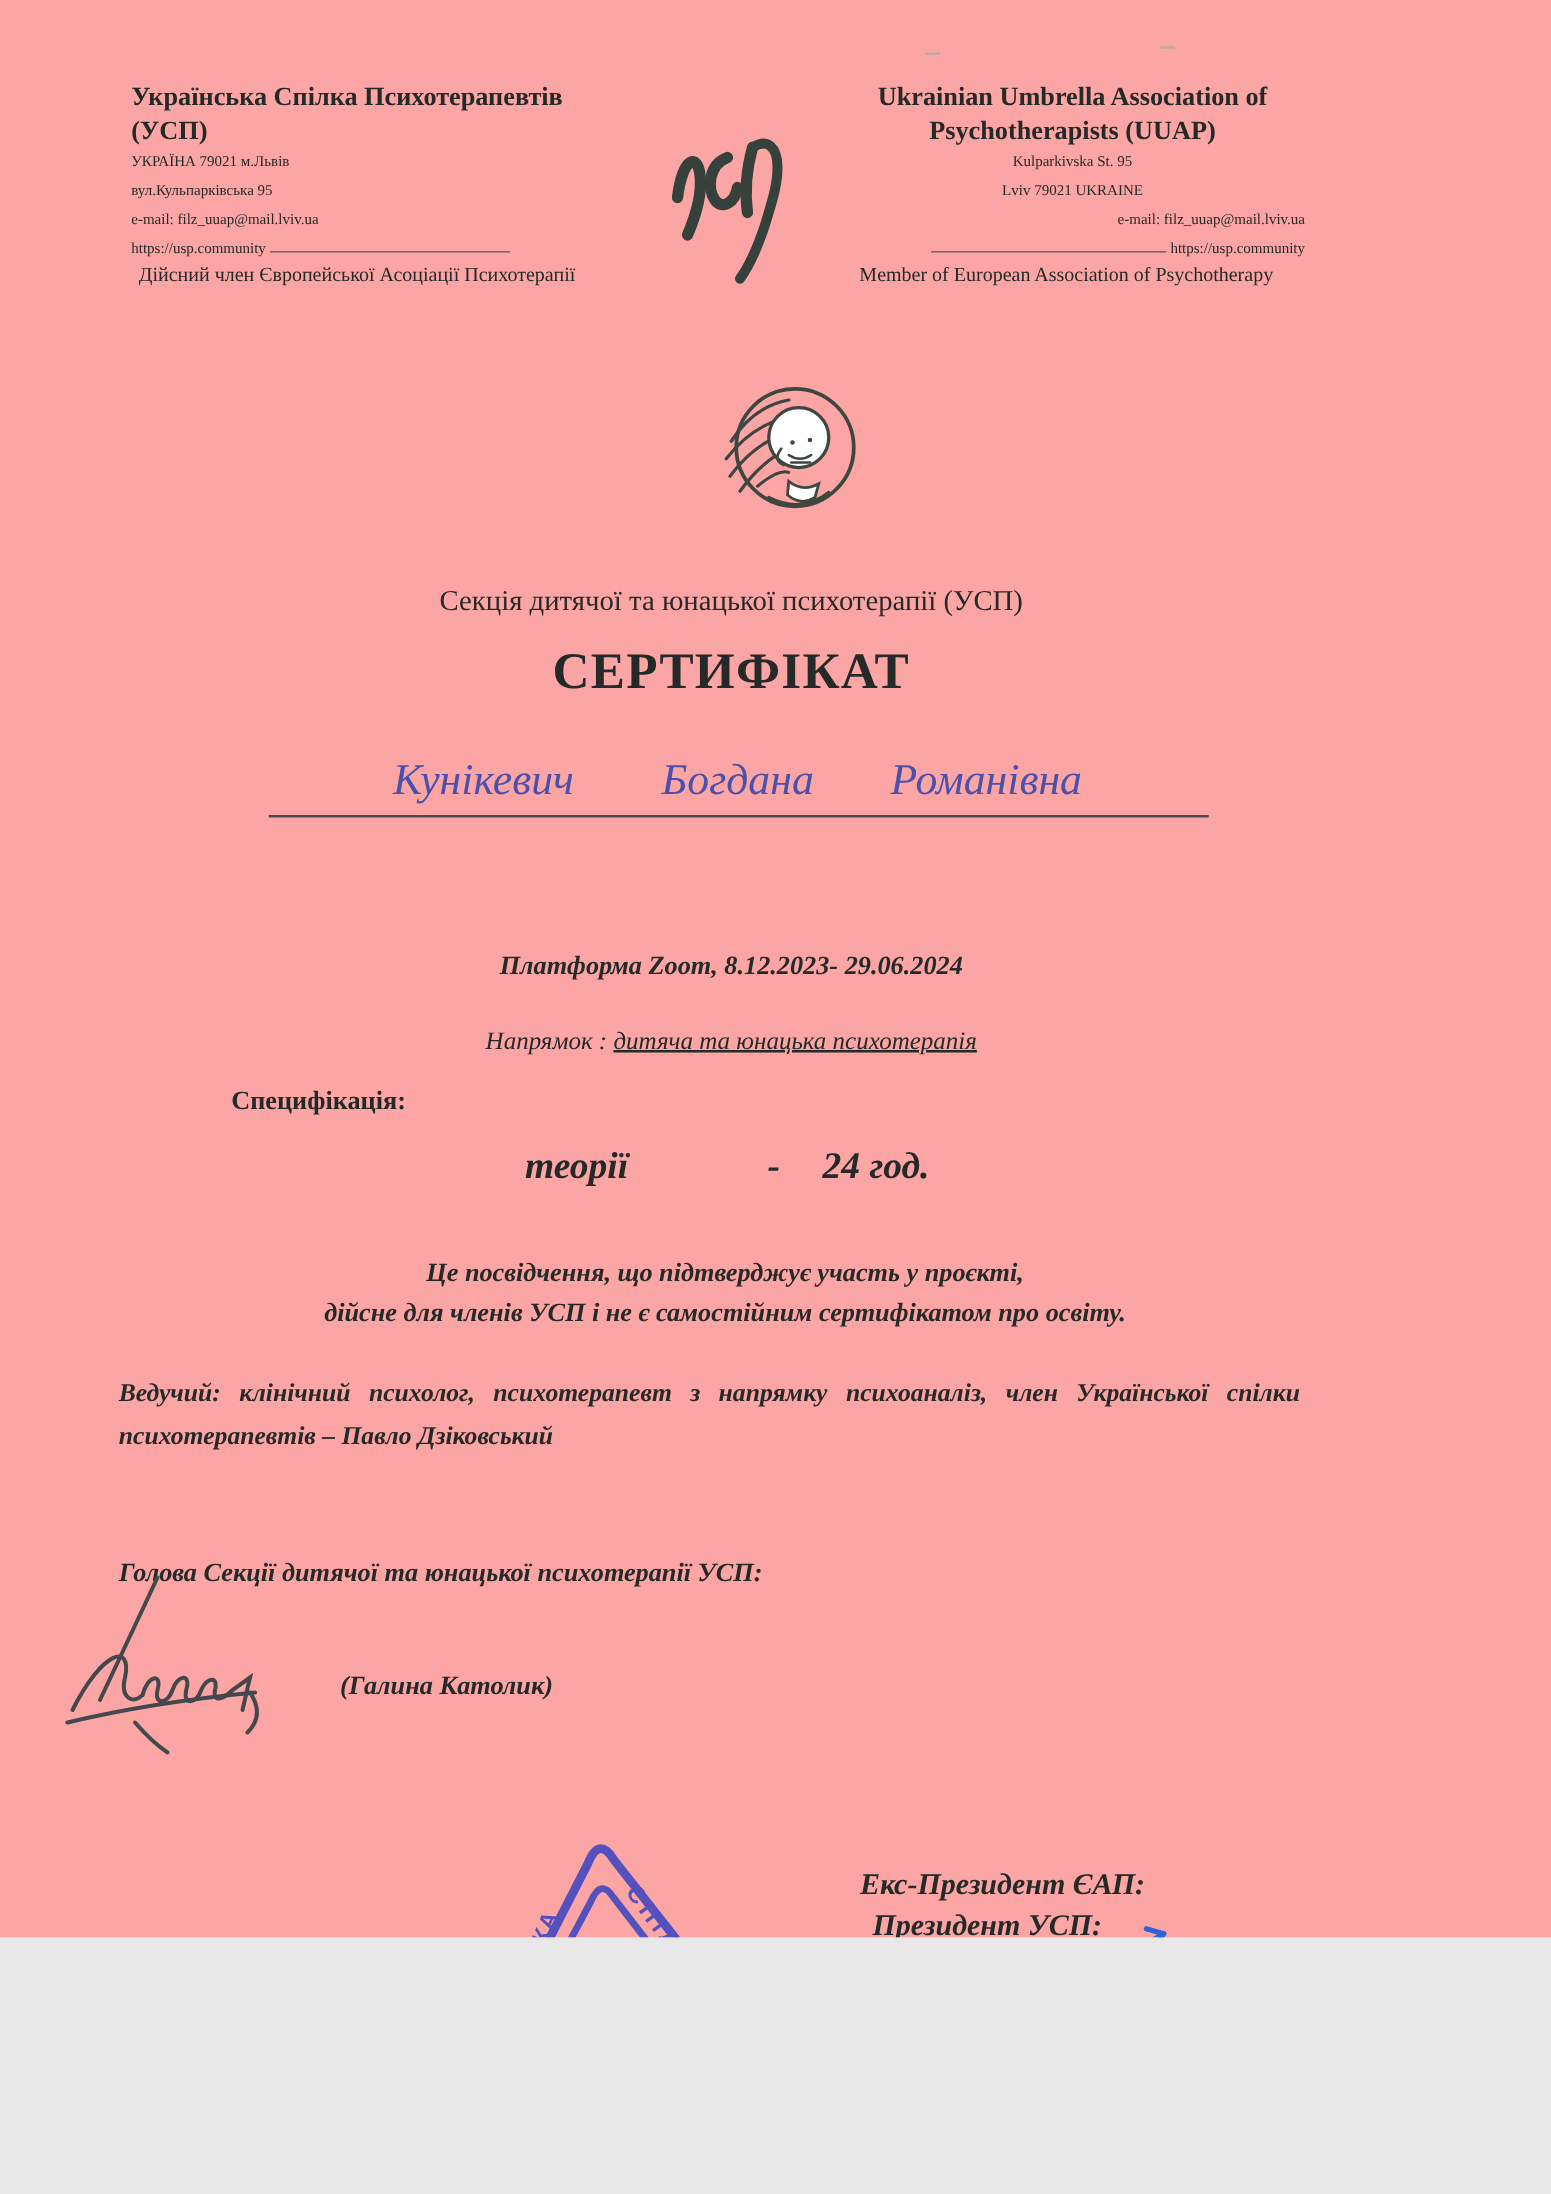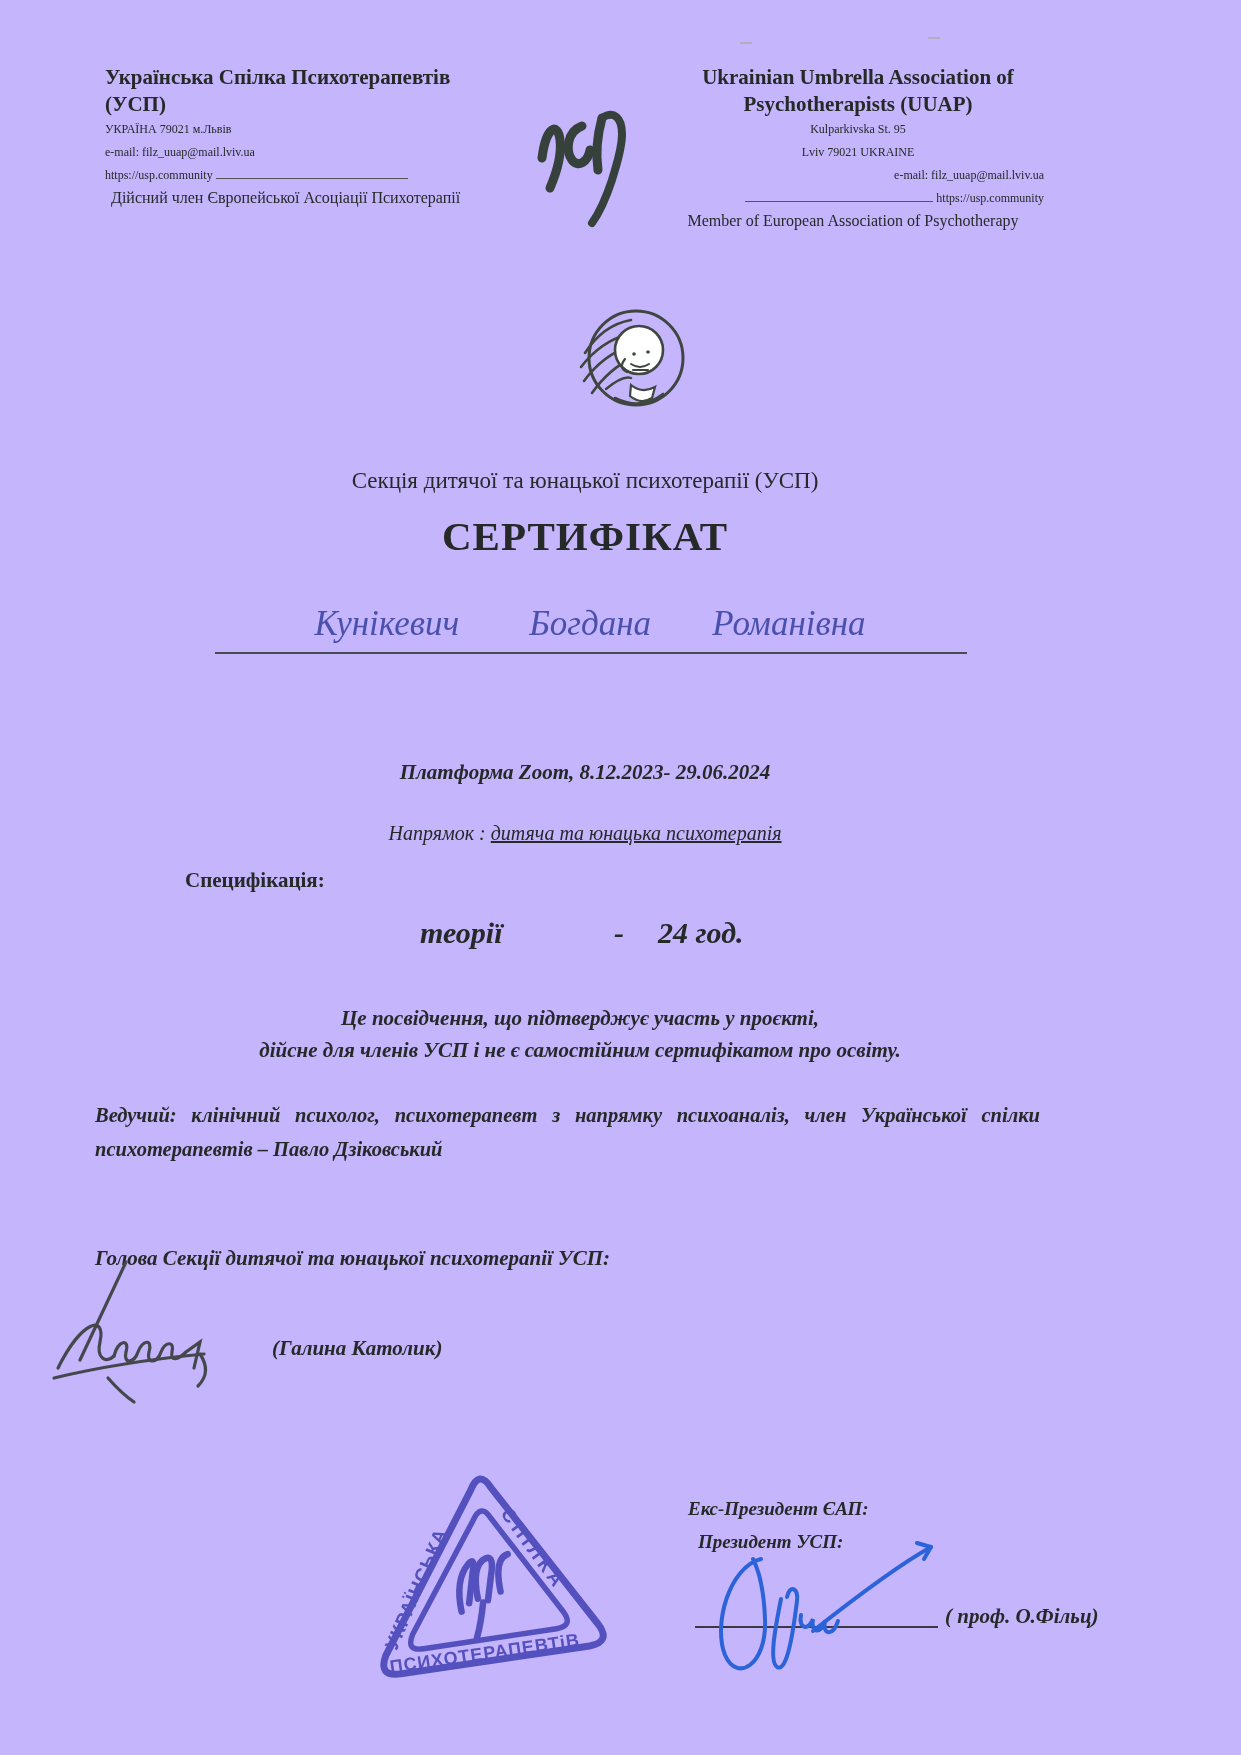--- a/index.html
+++ b/index.html
@@ -1,18 +1,18 @@
 <!DOCTYPE html>
 <html><head>
 <meta charset="utf-8">
 <style>
   html,body { margin:0; padding:0; background:#e8e8e8; }
   .page {
-    position:relative; width:1241px; height:1755px; margin:0 auto;
-    background:#c4b5fd; overflow:hidden;
+    position:relative; width:1241px; height:1550px; margin:0 auto;
+    background:#fca5a5; overflow:hidden;
     font-family:"Liberation Serif", serif; color:#252927;
   }
   .abs { position:absolute; }
   .b { font-weight:bold; }
   .i { font-style:italic; }
   .bi { font-weight:bold; font-style:italic; }
   .center { text-align:center; }
   .right { text-align:right; }
   .sm { font-size:12px; line-height:23px; }
   .hline { border-bottom:1.6px solid #555; display:inline-block; vertical-align:baseline; }
@@ -24,20 +24,21 @@
 
 <div class="page">
 
   <div class="abs cmark" style="left:740px; top:42px;"></div>
   <div class="abs cmark" style="left:928px; top:37px;"></div>
 
   <div class="abs" style="left:105px; top:64px; width:410px;">
     <div class="b" style="font-size:21px; line-height:27px;">Українська Спілка Психотерапевтів</div>
     <div class="b" style="font-size:21px; line-height:27px;">(УСП)</div>
     <div class="sm">УКРАЇНА 79021  м.Львів</div>
+    <div class="sm">вул.Кульпарківська 95</div>
     <div class="sm">e-mail: filz_uuap@mail.lviv.ua</div>
     <div class="sm"><span>https://usp.community</span> <span class="hline" style="width:192px;"></span></div>
     <div style="font-size:16px; line-height:22px; padding-left:6px;">Дійсний член Європейської Асоціації Психотерапії</div>
   </div>
 
   <svg class="abs" style="left:528px; top:92px;" width="120" height="138" viewBox="0 0 120 138">
     <g fill="none" stroke="#36413c" stroke-width="9" stroke-linecap="round">
       <path d="M14,66 C18,34 30,30 32,48 C34,64 28,82 22,96"></path>
       <path d="M54,34 C38,40 38,60 44,68 C50,76 60,70 62,58"></path>
       <path d="M74,26 C68,48 68,64 70,78"></path>
@@ -134,21 +135,21 @@
       <path id="sp-right" d="M142,46 L224,172"></path>
       <path id="sp-bottom" d="M26,208 L244,188"></path>
     </defs>
     <g fill="#5451bf" font-family="Liberation Sans, sans-serif" font-weight="bold">
       <text font-size="19" letter-spacing="1"><textPath href="#sp-left" startOffset="2">УКРАЇНСЬКА</textPath></text>
       <text font-size="19" letter-spacing="4"><textPath href="#sp-right" startOffset="10">СПІЛКА</textPath></text>
       <text font-size="18" letter-spacing="1"><textPath href="#sp-bottom" startOffset="4">ПСИХОТЕРАПЕВТіВ</textPath></text>
     </g>
   </svg>
 
-  <div class="abs bi" style="left:688px; top:1492px; font-size:19px; line-height:33px;">
+  <div class="abs bi" style="left:688px; top:1492px; font-size:24px; line-height:33px;">
     <div>Екс-Президент ЄАП:</div>
     <div style="padding-left:10px;">Президент УСП:</div>
   </div>
 
   <div class="abs" style="left:695px; top:1626px; width:243px; border-bottom:2px solid #3a3a40;"></div>
 
   <svg class="abs" style="left:695px; top:1515px;" width="252" height="176" viewBox="0 0 252 176">
     <g fill="none" stroke="#2c63d8" stroke-width="4" stroke-linecap="round">
       <path d="M66,44 C34,52 18,110 30,140 C42,168 72,150 70,104 C69,76 64,56 58,44"></path>
       <path d="M86,84 C80,114 74,146 82,152 C92,158 98,118 102,86 C104,72 94,70 92,82"></path>

